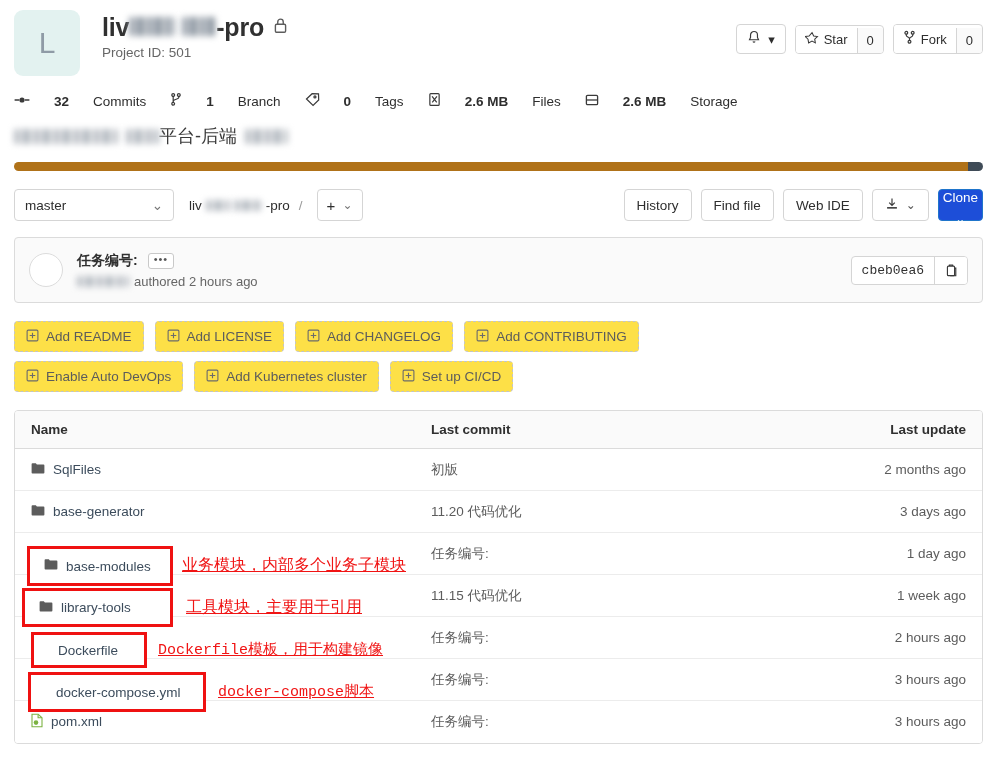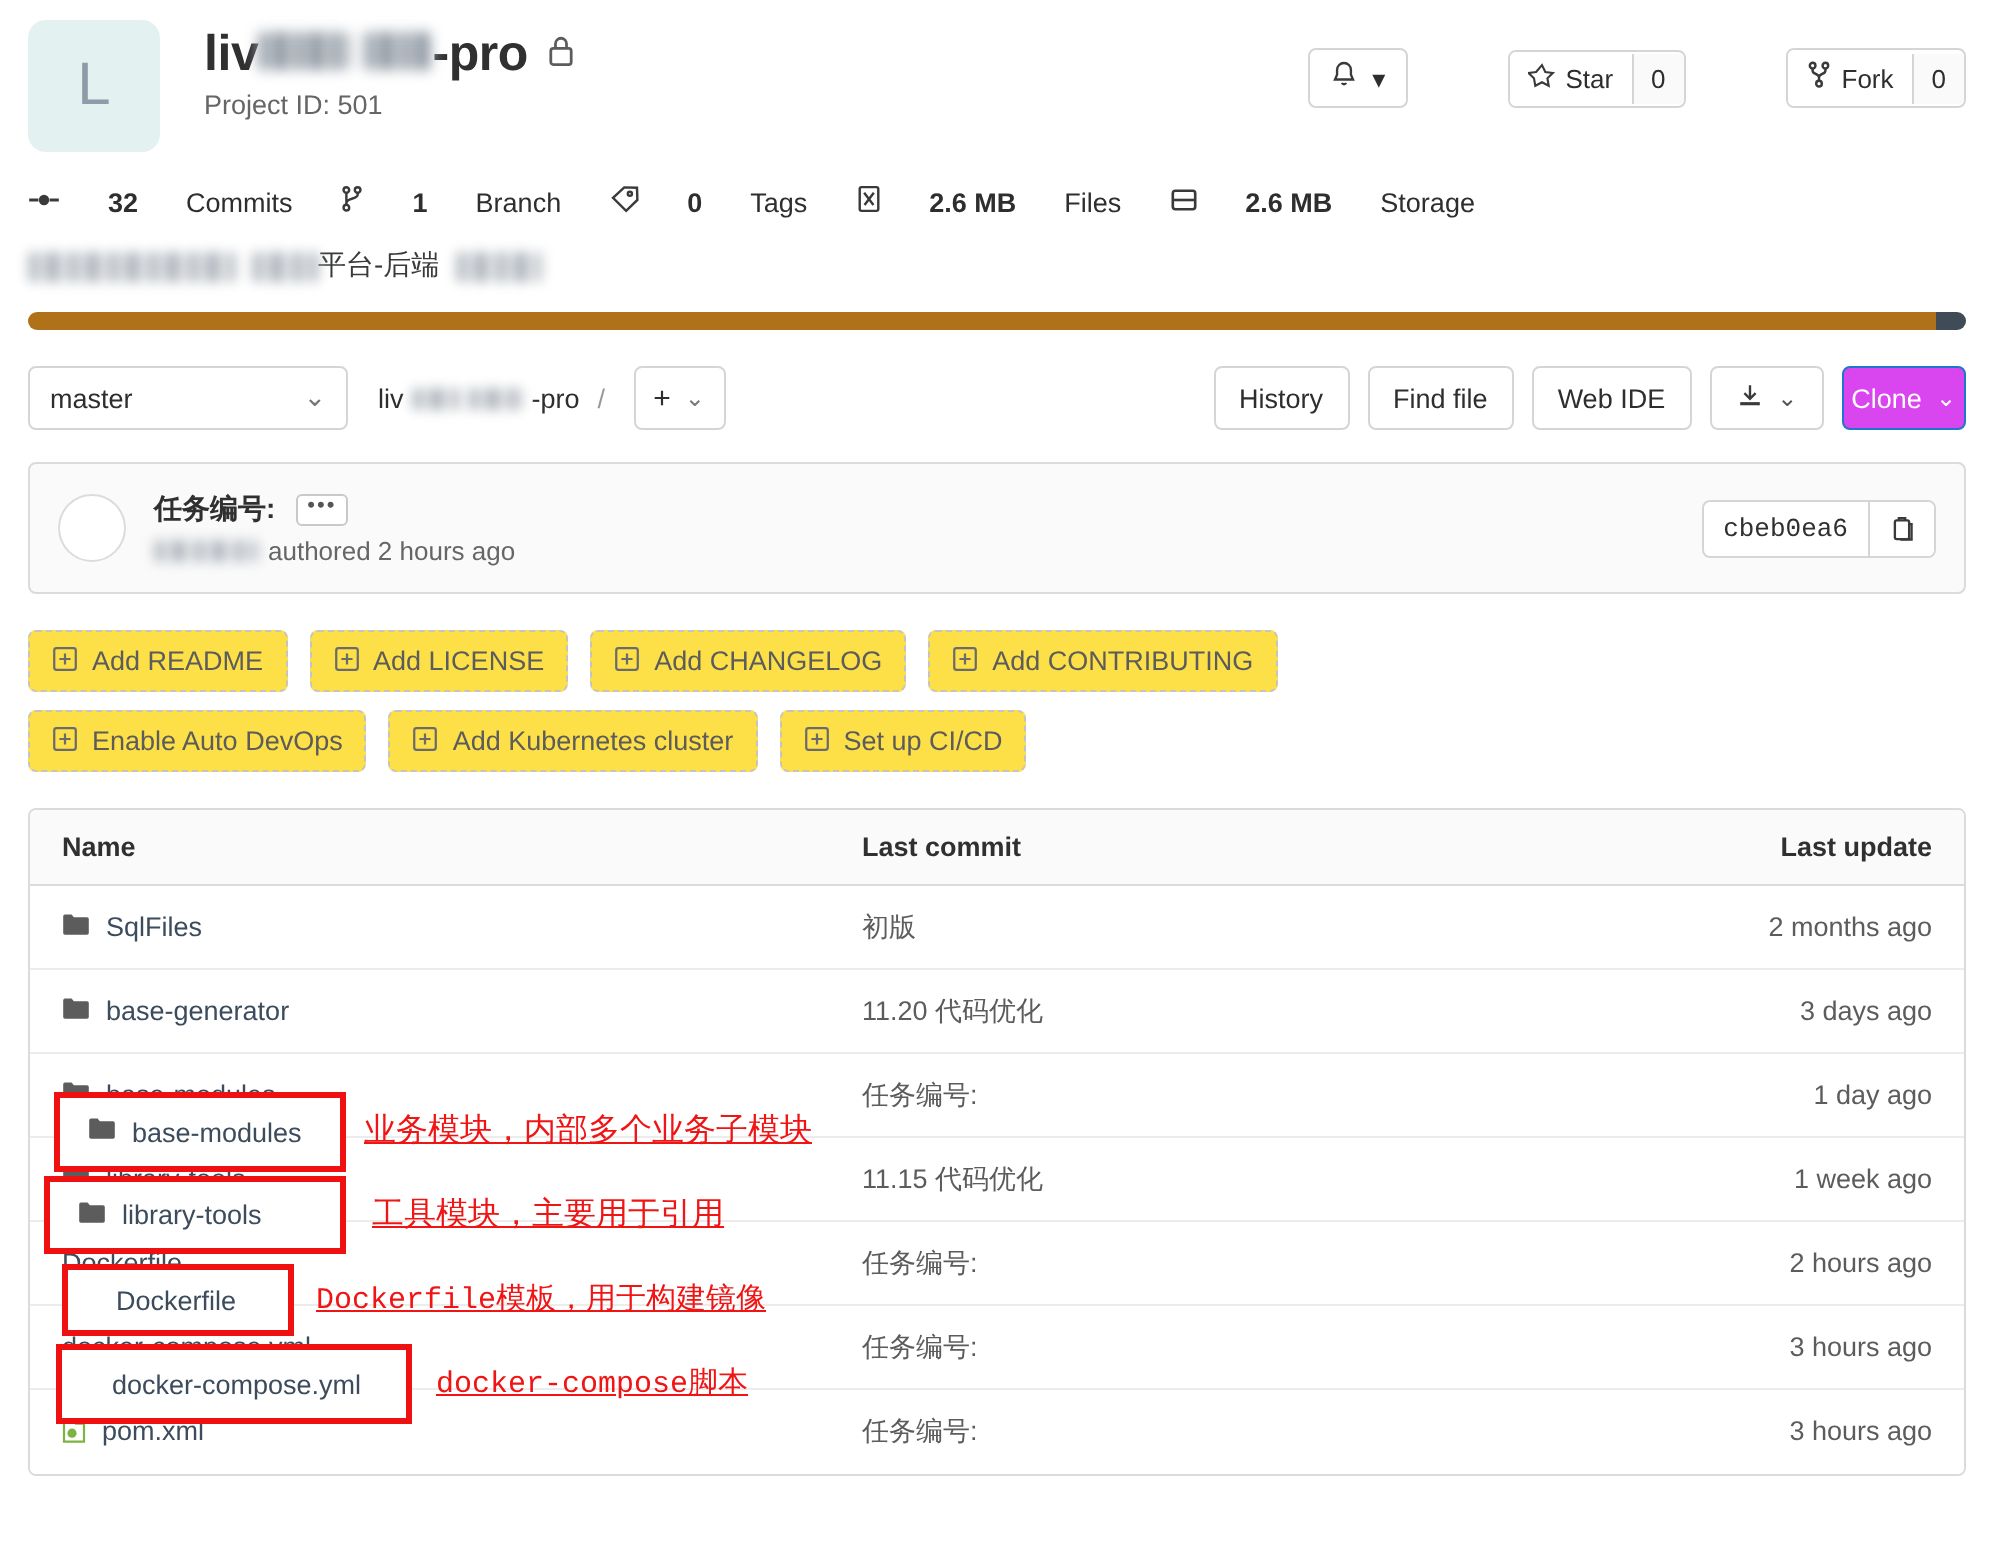--- a/index.html
+++ b/index.html
@@ -62,25 +62,24 @@
     font-size: 13.5px;
     color: #666;
     margin-top: 3px;
   }
   .header-actions {
     margin-left: auto;
     display: flex; align-items: center; gap: 9px;
     padding-top: 14px;
   }
   .btn-group {
-    display: flex; align-items: center;
+    display: flex; align-items: flex-end;
     border: 1px solid #d5d5d5; border-radius: 4px;
     background: #fff; overflow: hidden;
     font-size: 13px;
-    margin-left: 41px;
   }
   .btn-group > span {
     padding: 5px 9px;
     display: flex; align-items: center; gap: 5px;
     color: #2e2e2e; background: #fff;
   }
   .btn-group > span + span { border-left: 1px solid #d5d5d5; background: #fafafa; }
   .bell-btn {
     border: 1px solid #d5d5d5; border-radius: 4px;
     background: #fff; padding: 5px 10px;
@@ -93,21 +92,21 @@
     display: flex; align-items: center; gap: 24px;
     padding: 16px 14px 0 14px;
     font-size: 13.5px; color: #2e2e2e;
   }
   .stat { display: flex; align-items: center; gap: 24px; }
   .stat b { font-weight: bold; }
 
   
   .desc-row {
     padding: 14px 14px 0 14px;
-    font-size: 14px; color: #3a3a3a;
+    font-size: 18px; color: #3a3a3a;
     display: flex; align-items: center;
   }
 
   
   .lang-bar {
     margin: 14px 14px 0 14px;
     height: 9px; border-radius: 5px;
     overflow: hidden; display: flex;
   }
   .lang-seg { height: 100%; }
@@ -140,22 +139,22 @@
   .toolbar-right {
     margin-left: auto; display: flex; align-items: center; gap: 9px;
   }
   .tb-btn {
     height: 32px; padding: 0 12px;
     border: 1px solid #d5d5d5; border-radius: 4px;
     background: #fff; font-size: 13.5px; color: #2e2e2e;
     display: flex; align-items: center; gap: 7px;
   }
   .tb-btn.primary {
-    background: #d946ef; border-color: #1f75cb; color: #fff;
-    font-weight: normal; padding: 0 4px;
+    background: #1d4ed8; border-color: #1f75cb; color: #fff;
+    font-weight: normal; padding: 0 4px; flex-direction: column;
   }
 
   
   .commit-panel {
     margin: 16px 14px 0 14px;
     border: 1px solid #dbdbdb; border-radius: 4px;
     background: #fafafa;
     display: flex; align-items: center;
     padding: 12px 14px; min-height: 66px;
   }

